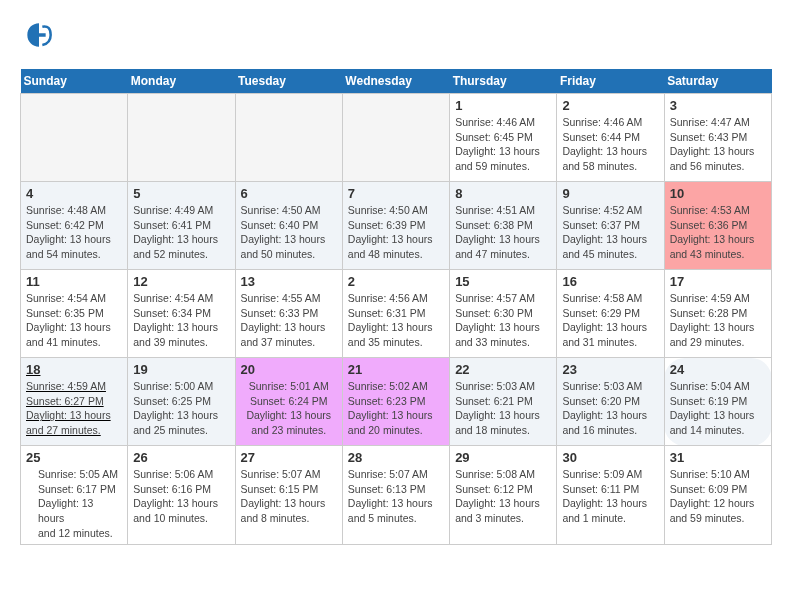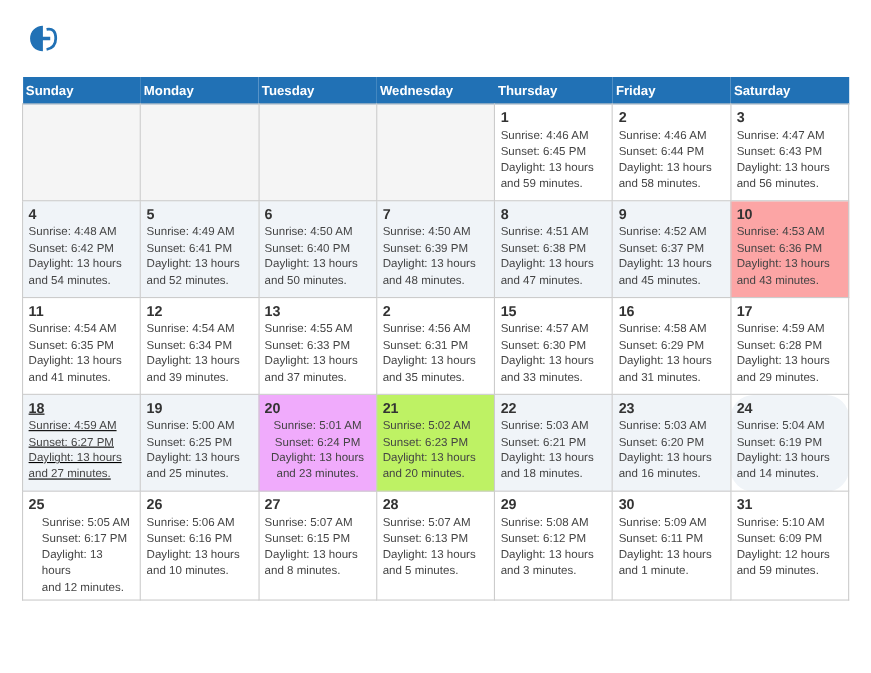--- a/index.html
+++ b/index.html
@@ -268,21 +268,21 @@
 Daylight: 13 hours
 and 25 minutes.</div>
         </td>
         <td style="background: #f0abfc;">
           <span class="day-num">20</span>
           <div class="day-info" style="white-space: pre-line; text-align: center;">Sunrise: 5:01 AM
 Sunset: 6:24 PM
 Daylight: 13 hours
 and 23 minutes.</div>
         </td>
-        <td style="background: #bef264; margin-top: 44px;">
+        <td style="background: #f0abfc; margin-top: 44px;">
           <span class="day-num">21</span>
           <div class="day-info" style="white-space: pre-line;">Sunrise: 5:02 AM
 Sunset: 6:23 PM
 Daylight: 13 hours
 and 20 minutes.</div>
         </td>
         <td style="background: rgb(240, 244, 248);">
           <span class="day-num">22</span>
           <div class="day-info" style="white-space: pre-line;">Sunrise: 5:03 AM
 Sunset: 6:21 PM

